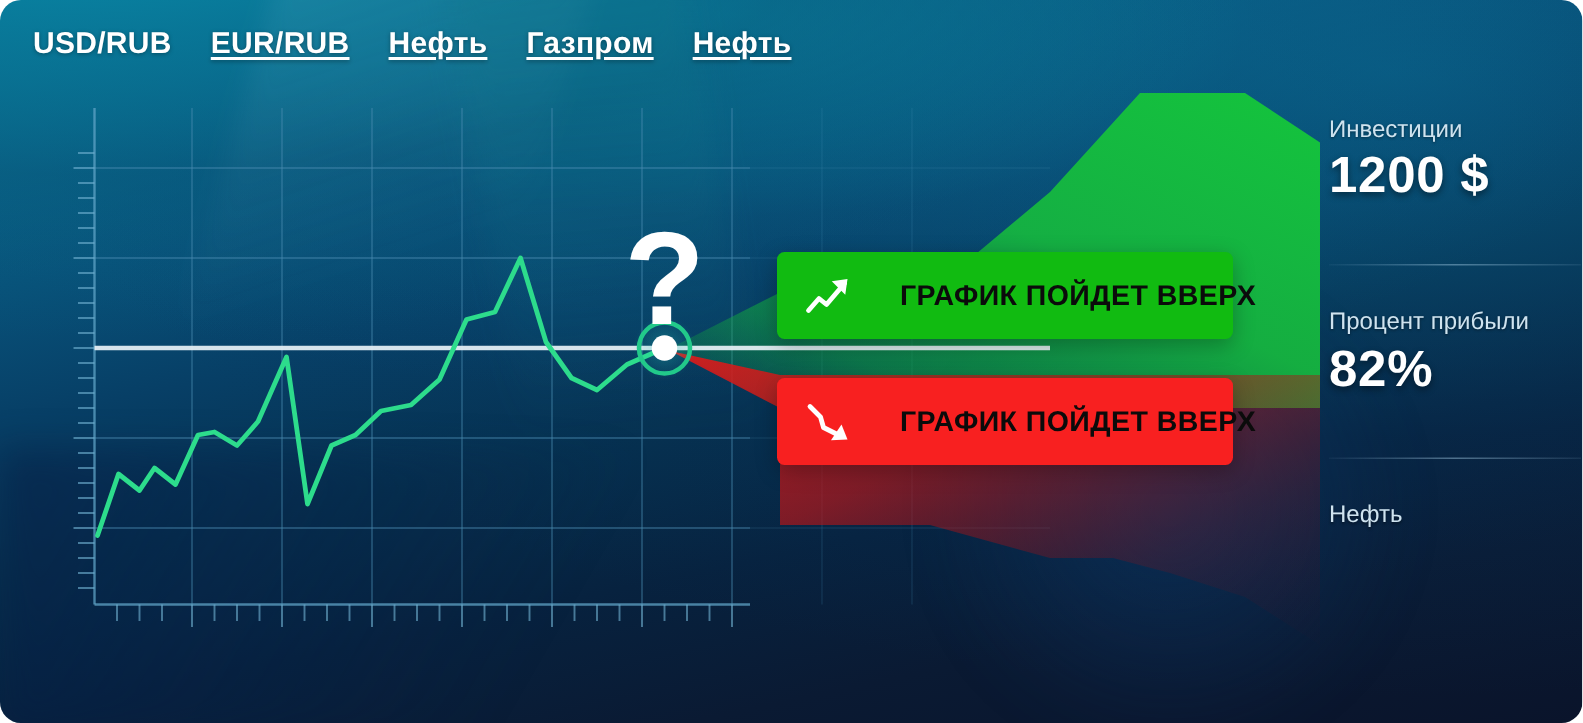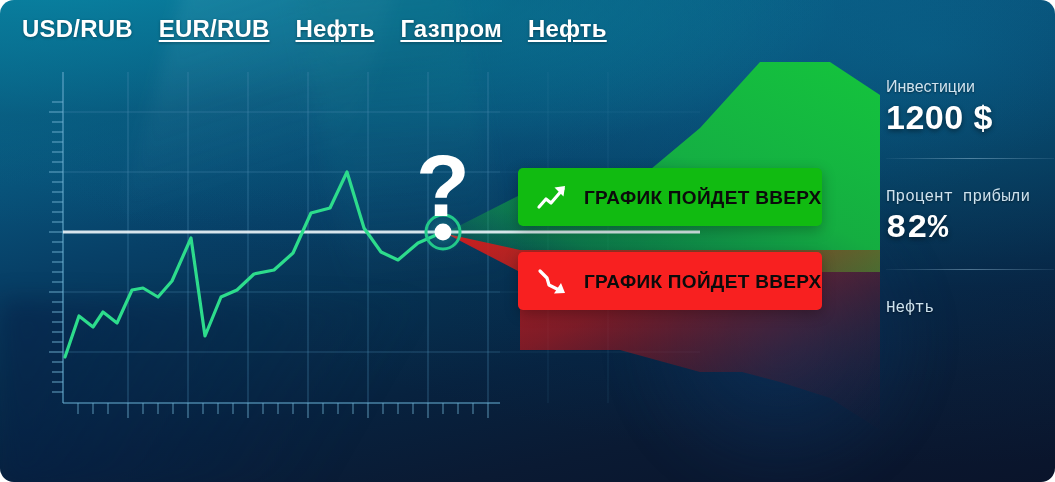--- a/index.html
+++ b/index.html
@@ -27,47 +27,47 @@
     transform:skewX(10deg);filter:blur(10px);}
   .streak.s3{left:620px;top:180px;width:320px;height:320px;
     background:radial-gradient(closest-side,rgba(14,60,110,.45),rgba(10,25,55,0));
     filter:blur(16px);}
   .streak.s4{left:0px;top:300px;width:430px;height:190px;
     background:linear-gradient(120deg,rgba(6,30,70,.55),rgba(6,20,50,0) 80%);filter:blur(12px);}
 
   
   .nav{position:absolute;left:0;top:0;width:1055px;height:58px;display:flex;align-items:center;
        padding-left:22px;gap:26px;z-index:30;}
-  .nav a{color:#ffffff;font-size:24px;font-weight:700;letter-spacing:.2px;
+  .nav a{color:#ffffff;font-size:20px;font-weight:700;letter-spacing:.2px;
          text-decoration:none;white-space:nowrap;cursor:pointer;
          text-shadow:0 1px 3px rgba(0,0,0,.35);}
   .nav a.underlined{text-decoration:underline;text-underline-offset:3px;text-decoration-thickness:2px;}
 
   
   #chart{position:absolute;left:0;top:0;width:1055px;height:482px;z-index:10;}
 
   
   .btns{position:absolute;left:518px;top:168px;z-index:25;display:flex;flex-direction:column;gap:26px;}
   .btn{
     width:304px;height:58px;border:0;border-radius:5px;
-    display:flex;align-items:center;gap:14px;padding:0 0 0 18px;
+    display:flex;align-items:center;gap:30px;padding:0 0 0 18px;
     cursor:pointer;font-family:"Liberation Sans",sans-serif;
     font-size:19px;font-weight:700;letter-spacing:.3px;color:#0b0b0b;
     box-shadow:0 4px 14px rgba(0,0,0,.28);
   }
   .btn .ico{width:34px;height:34px;flex:0 0 34px;display:block;}
   .btn .lbl{line-height:1;white-space:nowrap;}
   .btn-up{background:#11bb11;}
   .btn-down{background:#f82020;}
 
   
   .sidebar{position:absolute;left:868px;top:0;width:187px;height:482px;z-index:26;
            padding:78px 0 0 18px;box-sizing:border-box;}
   .stat{position:relative;}
-  .stat + .stat{margin-top:22px;padding-top:30px;font-family:Liberation Mono, monospace;}
+  .stat + .stat{margin-top:40px;padding-top:30px;}
   .stat + .stat:before{content:"";position:absolute;left:0;top:0;width:168px;height:1px;
            background:linear-gradient(90deg,rgba(150,190,215,.05),rgba(165,205,230,.45),rgba(150,190,215,.10));}
   .stat .cap{color:#cfe3ef;font-size:16px;font-weight:400;line-height:1.15;
              text-shadow:0 1px 2px rgba(0,0,0,.45);}
   .stat .val{color:#ffffff;font-size:34px;font-weight:700;line-height:1.12;margin-top:2px;
              letter-spacing:.5px;text-shadow:0 2px 5px rgba(0,0,0,.45);}
 </style>
 </head>
 <body>
 

